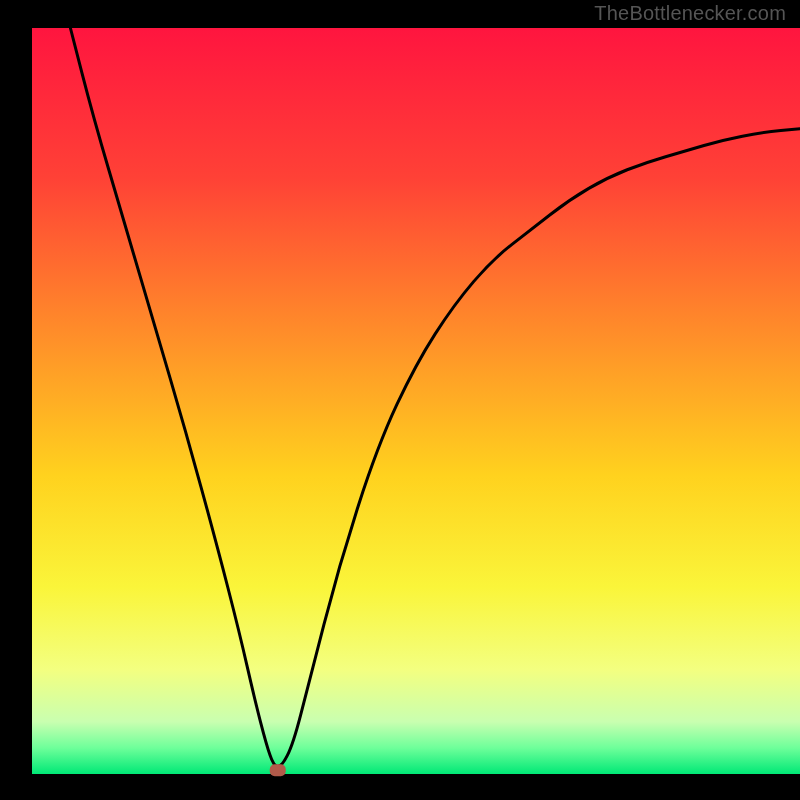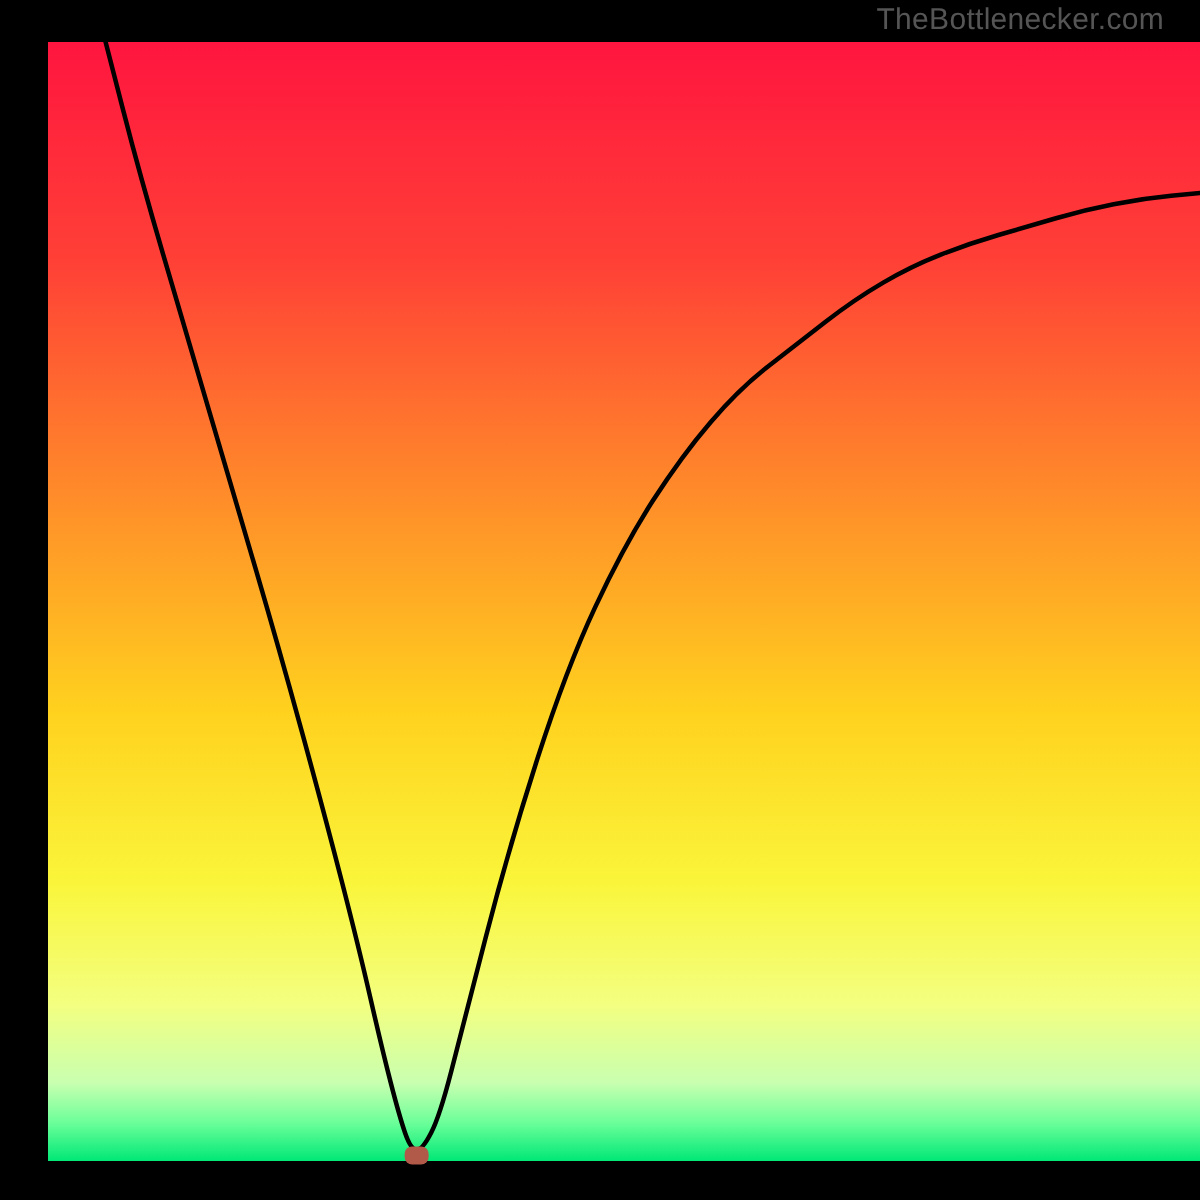--- a/index.html
+++ b/index.html
@@ -13,21 +13,21 @@
   }
   .frame {
     position: relative;
     width: 800px;
     height: 800px;
     background: #000;
   }
   .attribution {
     position: absolute;
     top: 2px;
-    right: 24px;
+    right: 14px;
     color: #555;
     font-size: 20px;
     letter-spacing: 0.2px;
     font-weight: 500;
   }
   svg {
     position: absolute;
     top: 0;
     left: 0;
   }

